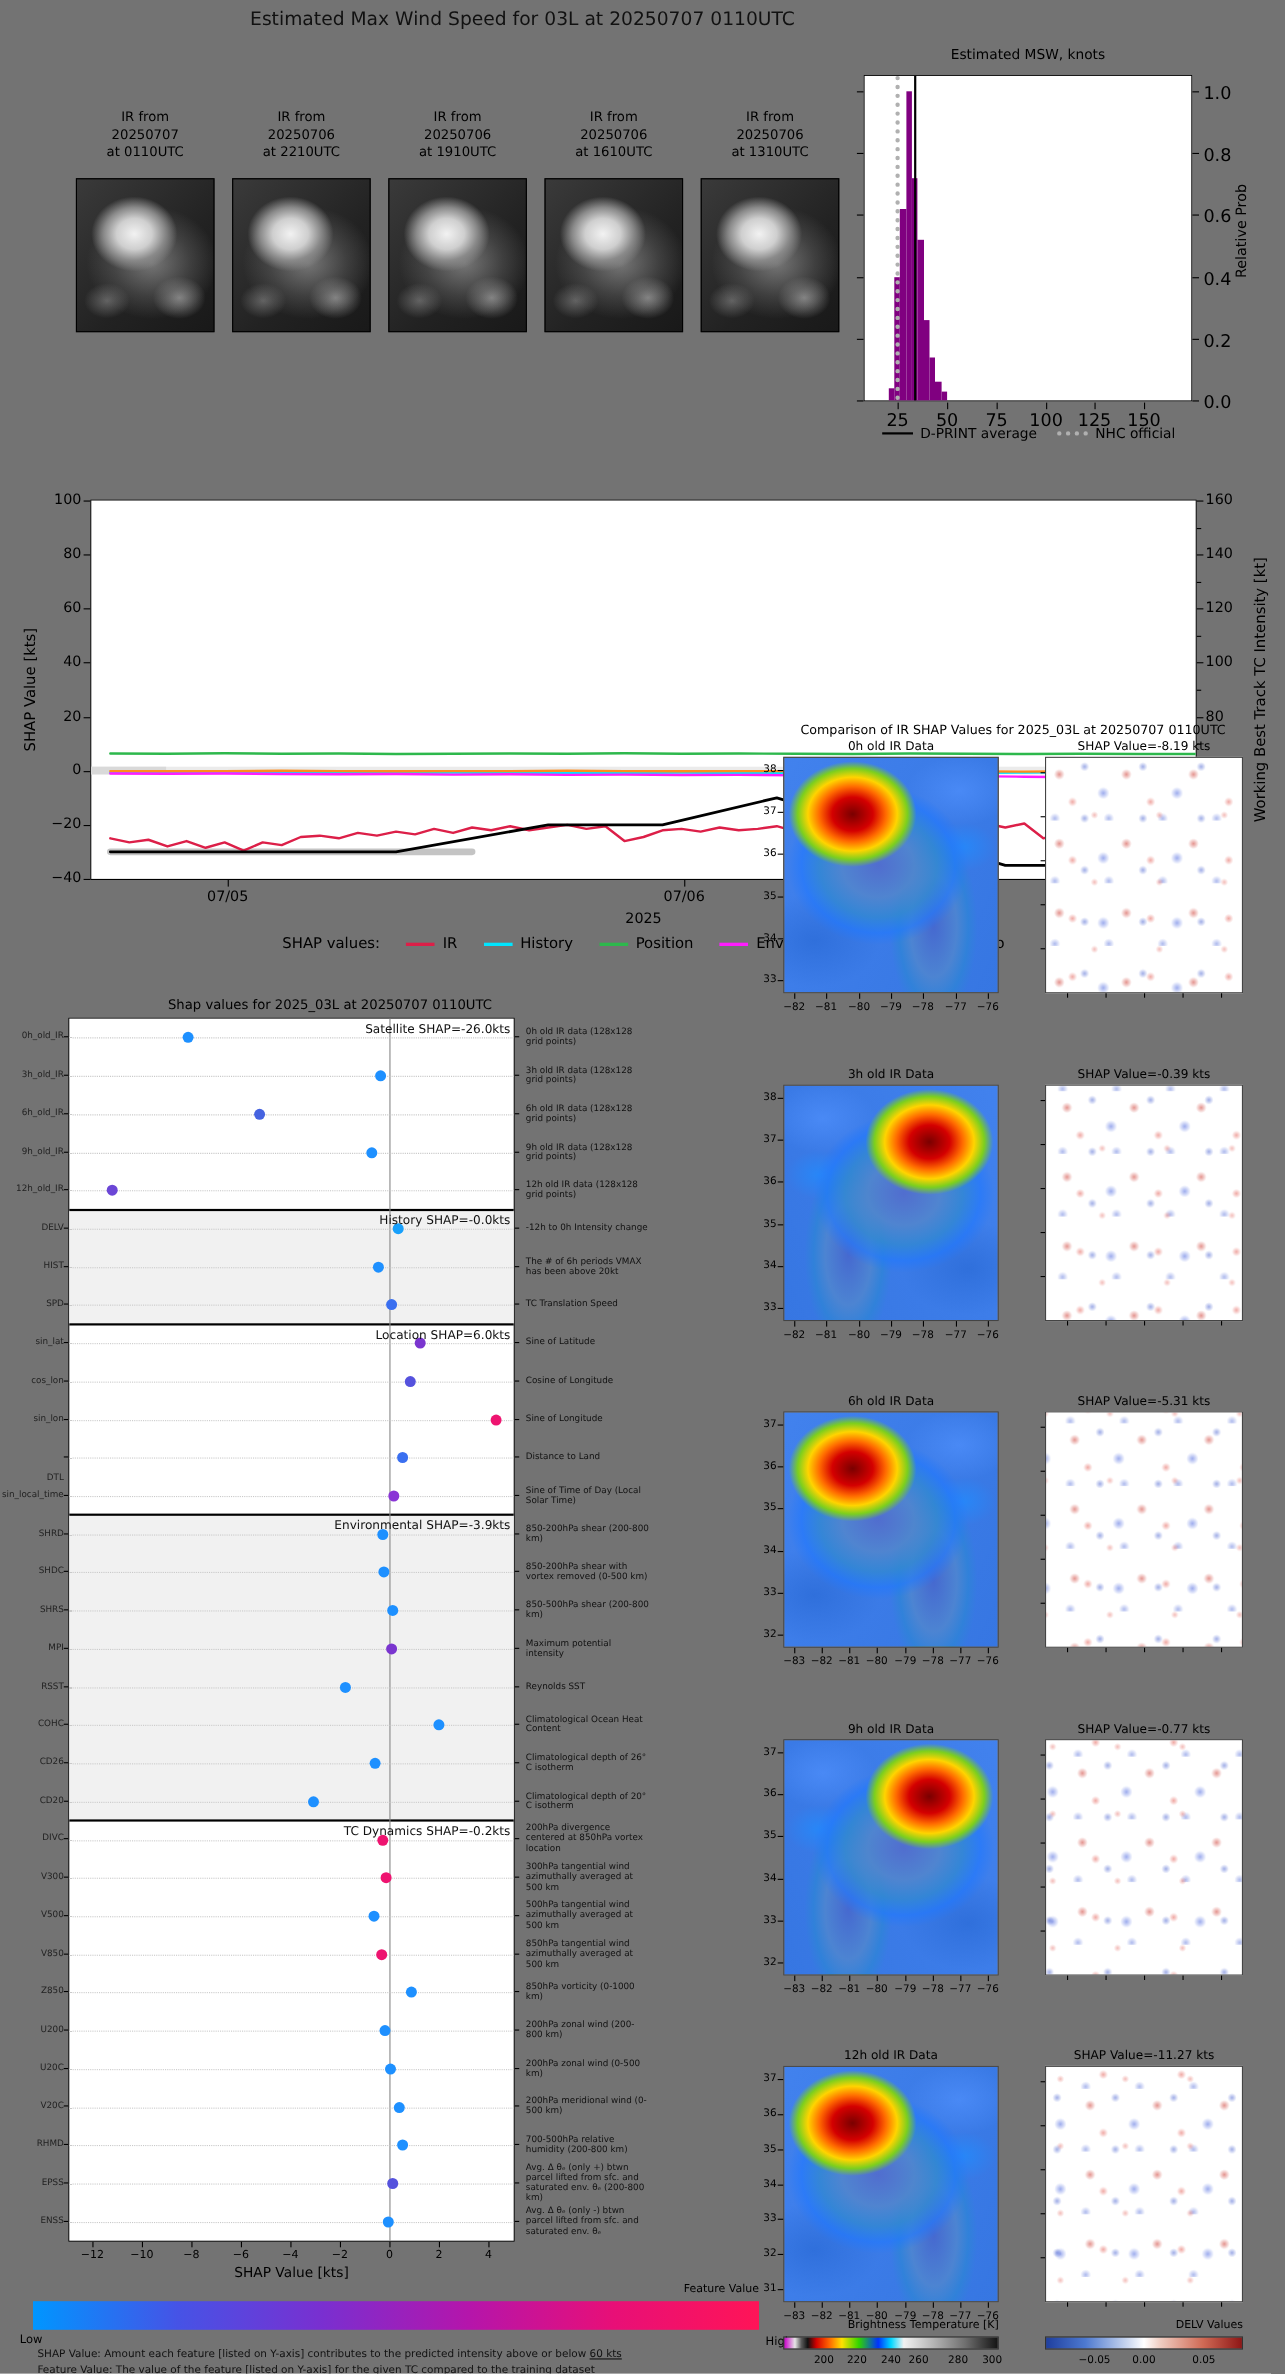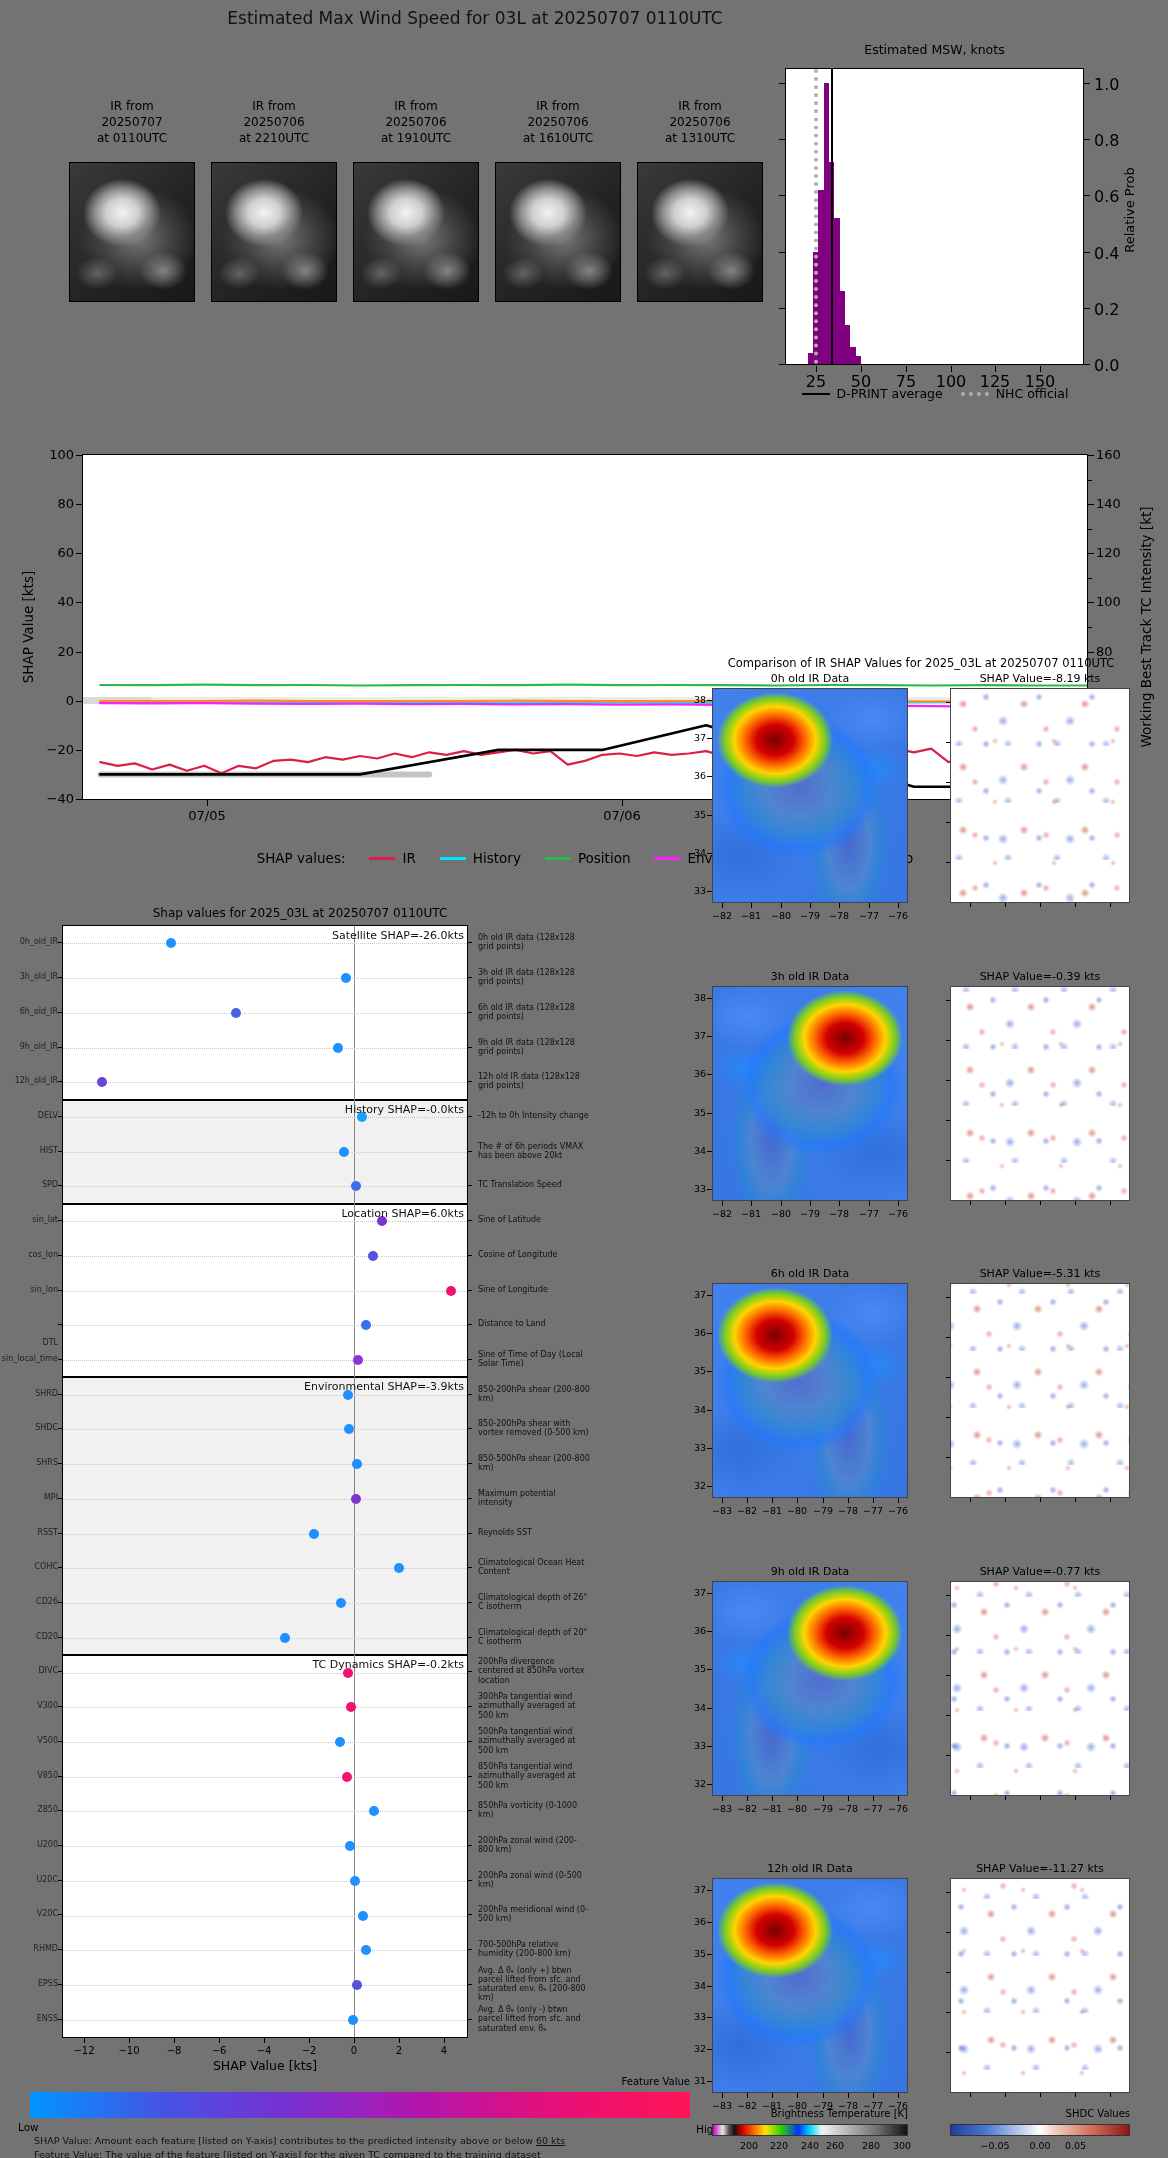--- a/index.html
+++ b/index.html
@@ -225,20 +225,21 @@
       <div class="tick" style="left: 1088px; top: 480px; width: 4px; height: 1px;"></div>
       <div class="tick" style="left: 207px; top: 800px; width: 1px; height: 6px;"></div>
       <div class="tlab" style="left: 181px; top: 808px; width: 52px; text-align: center; font-size: 13px;">07/05</div>
       <div class="tick" style="left: 622px; top: 800px; width: 1px; height: 6px;"></div>
       <div class="tlab" style="left: 596px; top: 808px; width: 52px; text-align: center; font-size: 13px;">07/06</div>
       <div class="tick" style="left: 1038px; top: 800px; width: 1px; height: 6px;"></div>
       <div class="tlab" style="left: 1012px; top: 808px; width: 52px; text-align: center; font-size: 13px;">07/07</div>
     </div>
   <div class="vlab ts-ylab-l">SHAP Value [kts]</div>
   <div class="vlab ts-ylab-r">Working Best Track TC Intensity [kt]</div>
+  <div class="ts-xlab">2025</div>
   <div id="ts-legend1" class="legendrow">
       <div style="">SHAP values:</div>
       <div class="litem" style="">
         <div style="width: 26px; height: 3px; background: rgb(220, 31, 72);"></div>
         <div style="">IR</div>
       </div>
       <div class="litem" style="">
         <div style="width: 26px; height: 3px; background: rgb(0, 229, 255);"></div>
         <div style="">History</div>
       </div>
@@ -628,33 +629,33 @@
       <div class="tick" style="left: 946px; top: 1932px; width: 4px; height: 1px;"></div>
       <div class="tick" style="left: 1040px; top: 2093px; width: 1px; height: 4px;"></div>
       <div class="tick" style="left: 946px; top: 1972px; width: 4px; height: 1px;"></div>
       <div class="tick" style="left: 1075px; top: 2093px; width: 1px; height: 4px;"></div>
       <div class="tick" style="left: 946px; top: 2012px; width: 4px; height: 1px;"></div>
       <div class="tick" style="left: 1110px; top: 2093px; width: 1px; height: 4px;"></div>
       <div class="tick" style="left: 946px; top: 2052px; width: 4px; height: 1px;"></div>
     </div>
   <div class="cbar-title" style="left:712px;top:2108px;width:196px">Brightness Temperature [K]</div>
   <div id="bt-cbar"></div>
-  <div class="cbar-title" style="left:950px;top:2108px;width:180px">SHDC Values</div>
+  <div class="cbar-title" style="left:950px;top:2108px;width:180px">DELV Values</div>
   <div id="sv-cbar"></div>
   <div id="cbar-ticks" class="layer">
       <div style="position: absolute; left: 703px; top: 2140px; width: 30px; text-align: center; font-size: 9.5px; margin-top: 48px;">180</div>
       <div style="position: absolute; left: 734px; top: 2140px; width: 30px; text-align: center; font-size: 9.5px;">200</div>
       <div style="position: absolute; left: 764px; top: 2140px; width: 30px; text-align: center; font-size: 9.5px;">220</div>
       <div style="position: absolute; left: 795px; top: 2140px; width: 30px; text-align: center; font-size: 9.5px;">240</div>
       <div style="position: absolute; left: 826px; top: 2140px; width: 30px; font-size: 9.5px;">260</div>
       <div style="position: absolute; left: 856px; top: 2140px; width: 30px; text-align: center; font-size: 9.5px;">280</div>
       <div style="position: absolute; left: 887px; top: 2140px; width: 30px; text-align: center; font-size: 9.5px;">300</div>
       <div style="position: absolute; left: 975px; top: 2140px; width: 40px; text-align: center; font-size: 9.5px;">−0.05</div>
       <div style="position: absolute; left: 1020px; top: 2140px; width: 40px; text-align: center; font-size: 9.5px;">0.00</div>
-      <div style="position: absolute; left: 1065px; top: 2140px; width: 40px; text-align: left; font-size: 9.5px;">0.05</div>
+      <div style="position: absolute; left: 1065px; top: 2140px; width: 40px; text-align: right; font-size: 9.5px;">0.05</div>
     </div>
 <div class="glab" style="top: 929px;">Satellite SHAP=-26.0kts</div>
     <div class="flab" style="right: 1110px; top: 937px;">0h_old_IR</div>
     <div class="fdesc" style="top: 927px; height: 30px;">0h old IR data (128x128 grid points)</div>
     <div class="flab" style="right: 1110px; top: 972px;">3h_old_IR</div>
     <div class="fdesc" style="top: 962px; height: 30px;">3h old IR data (128x128 grid points)</div>
     <div class="flab" style="right: 1110px; top: 1007px;">6h_old_IR</div>
     <div class="fdesc" style="top: 997px; height: 30px;">6h old IR data (128x128 grid points)</div>
     <div class="flab" style="right: 1110px; top: 1042px;">9h_old_IR</div>
     <div class="fdesc" style="top: 1032px; height: 30px;">9h old IR data (128x128 grid points)</div>

